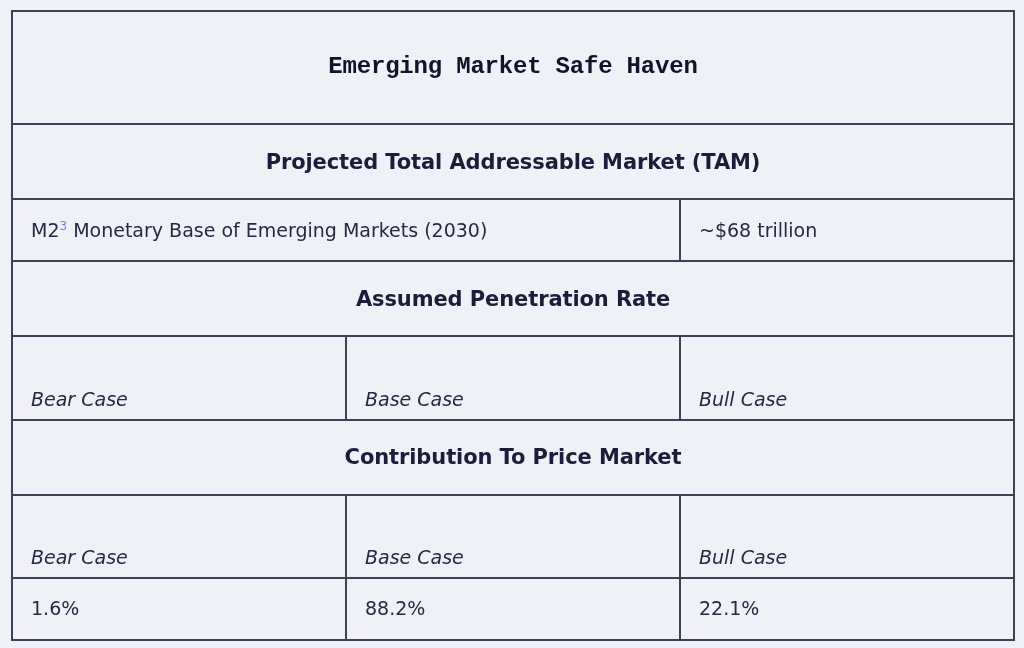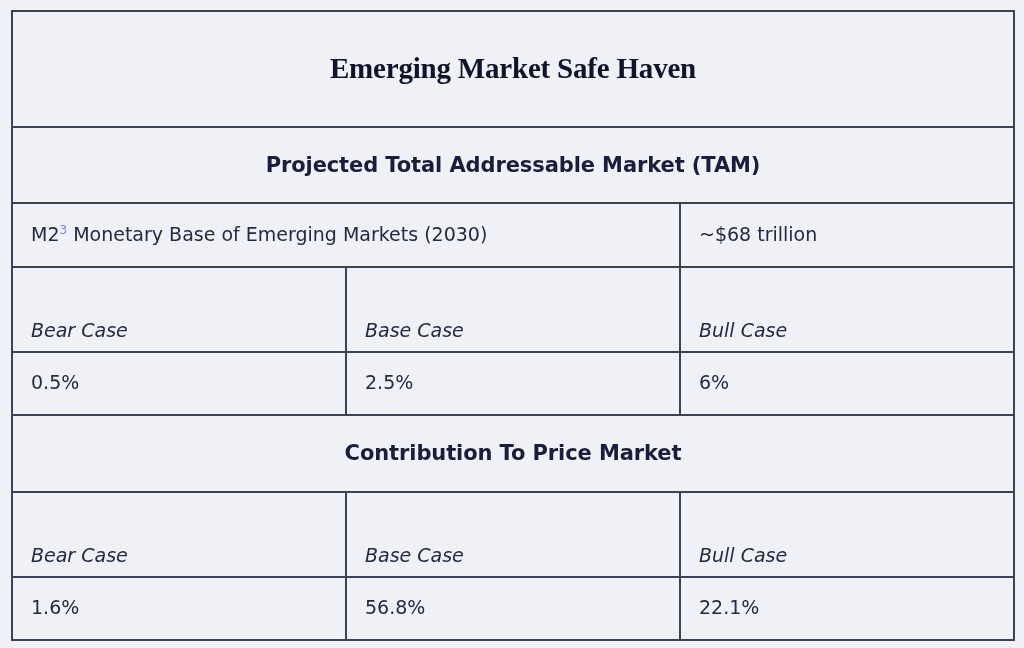--- a/index.html
+++ b/index.html
@@ -43,23 +43,23 @@
   td.title-cell {
     background: #e96b57;
     border-color: #3d4156;
     height: 95px;
     text-align: center;
     vertical-align: middle;
     padding: 0 16px;
   }
   .title-text {
     display: block;
-    font-family: Liberation Serif, serif;
+    font-family: Liberation Mono, monospace;
     font-weight: bold;
-    font-size: 29px;
+    font-size: 24px;
     letter-spacing: -0.2px;
     color: #12132b;
     line-height: 1.1;
   }
 
   
   td.section-cell {
     height: 63px;
     text-align: center;
     vertical-align: middle;
@@ -127,44 +127,38 @@
 
       <tr>
         <td class="data-cell" colspan="2">
           <span class="cell-text"><span>M2</span><span class="footnote-ref">3</span><span> Monetary Base of Emerging Markets (2030)</span></span>
         </td>
         <td class="data-cell">
           <span class="cell-text">~$68 trillion</span>
         </td>
       </tr>
 
+      <tr>
+        <td class="section-cell" colspan="3">
+          <span class="section-text">Assumed Penetration Rate</span>
+        </td>
+      </tr>
 
       <tr>
         <td class="data-cell">
           <span class="cell-text italic">Bear Case</span>
         </td>
         <td class="data-cell">
           <span class="cell-text italic">Base Case</span>
         </td>
         <td class="data-cell">
           <span class="cell-text italic">Bull Case</span>
         </td>
       </tr>
 
-      <tr>
-        <td class="data-cell">
-          <span class="cell-text">0.5%</span>
-        </td>
-        <td class="data-cell">
-          <span class="cell-text">2.5%</span>
-        </td>
-        <td class="data-cell">
-          <span class="cell-text">6%</span>
-        </td>
-      </tr>
 
       <tr>
         <td class="section-cell" colspan="3">
           <span class="section-text">Contribution To Price Market</span>
         </td>
       </tr>
 
       <tr>
         <td class="data-cell">
           <span class="cell-text italic">Bear Case</span>
@@ -175,21 +169,21 @@
         <td class="data-cell">
           <span class="cell-text italic">Bull Case</span>
         </td>
       </tr>
 
       <tr>
         <td class="data-cell">
           <span class="cell-text">1.6%</span>
         </td>
         <td class="data-cell">
-          <span class="cell-text">56.8%</span>
+          <span class="cell-text">88.2%</span>
         </td>
         <td class="data-cell">
           <span class="cell-text">22.1%</span>
         </td>
       </tr>
 
     </tbody>
   </table>
 </div>
 

